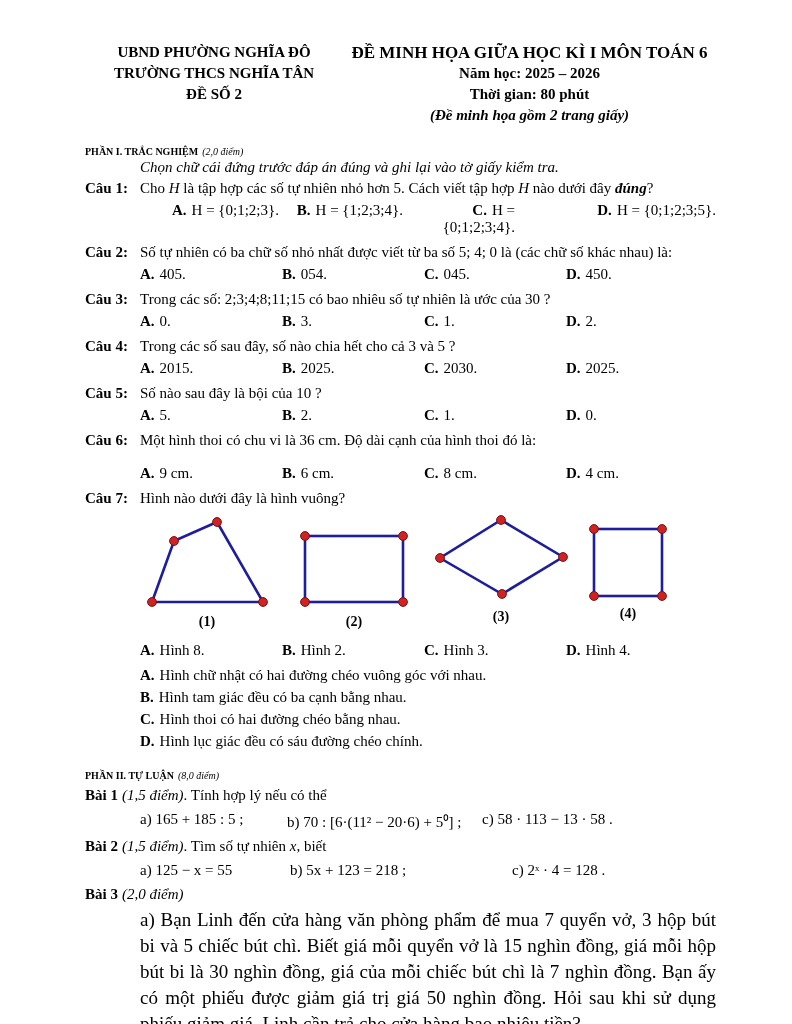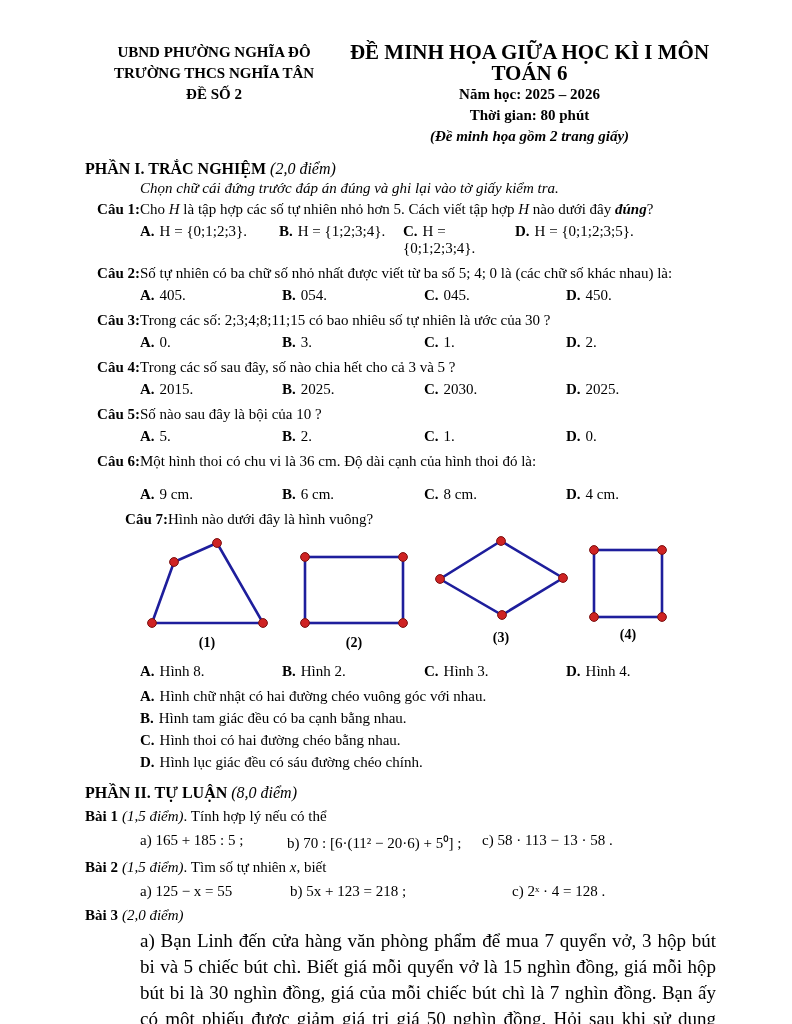--- a/index.html
+++ b/index.html
@@ -8,38 +8,38 @@
     font-family:"Liberation Serif", serif;
     font-size:15px; color:#000;
     -webkit-font-smoothing:antialiased;
   }
   .page { padding:42px 76px 0 85px; }
 
   
   .header { display:flex; margin-bottom:8px; }
   .h-left { width:258px; text-align:center; font-weight:bold; line-height:21px; flex:none; }
   .h-right { flex:1; text-align:center; font-weight:bold; line-height:21px; }
-  .h-right .title { font-size:21px; }
+  .h-right .title { font-size:17px; }
   .h-right .note { font-style:italic; }
 
   
-  .part-head { margin-top:13px; font-size:16px; }
+  .part-head { margin-top:20px; font-size:10px; }
   .part-head .ph-b { font-weight:bold; }
   .part-head .ph-i { font-style:italic; margin-left:4px; }
   .instruction { margin-left:55px; font-style:italic; margin-top:2px; margin-bottom:3px; }
 
   
   .q { display:flex; margin-top:4px; }
-  .q-label { width:55px; flex:none; font-weight:bold;text-align:right; }
+  .q-label { width:55px; flex:none; font-weight:bold; }
   .q-text { flex:1; }
   .q-text i { font-style:italic; }
   .q-text .em { font-style:italic; font-weight:bold; }
 
   .opts { display:grid; grid-template-columns:142px 142px 142px 1fr; margin:5px 0 8px 55px; }
-  .opts.tight { grid-template-columns:139px 124px 112px 1fr; }
+  .opts.tight { grid-template-columns:139px 124px 112px 1fr;text-align:right; }
   .ol { font-weight:bold; margin-right:5px; }
 
   .opts8 { margin-left:55px; }
   .opt8 { margin-top:5px; }
 
   
   .fig-wrap { margin:6px 0 2px 55px; }
   .fig-label { font-weight:bold; font-size:14px; }
 
   
@@ -134,21 +134,21 @@
     <span class="q-label">Câu 6:</span>
     <span class="q-text">Một hình thoi có chu vi là 36 cm. Độ dài cạnh của hình thoi đó là:</span>
   </div>
   <div class="opts" style="margin-top:16px;">
     <span><span class="ol">A.</span><span>9 cm.</span></span>
     <span><span class="ol">B.</span><span>6 cm.</span></span>
     <span><span class="ol">C.</span><span>8 cm.</span></span>
     <span><span class="ol">D.</span><span>4 cm.</span></span>
   </div>
 
-  <div class="q" style="margin-top:8px;margin-left:28px;">
+  <div class="q" style="margin-top:8px;">
     <span class="q-label">Câu 7:</span>
     <span class="q-text">Hình nào dưới đây là hình vuông?</span>
   </div>
   <div class="fig-wrap">
     <svg width="580" height="120" viewBox="0 0 580 120">
 
       <polygon points="77,9 34,28 12,89 123,89" fill="none" stroke-width="2.6" stroke="#1e1e9c"></polygon>
 
       <rect x="165" y="23" width="98" height="66" fill="none" stroke-width="2.6" stroke="#1e1e9c"></rect>
 

